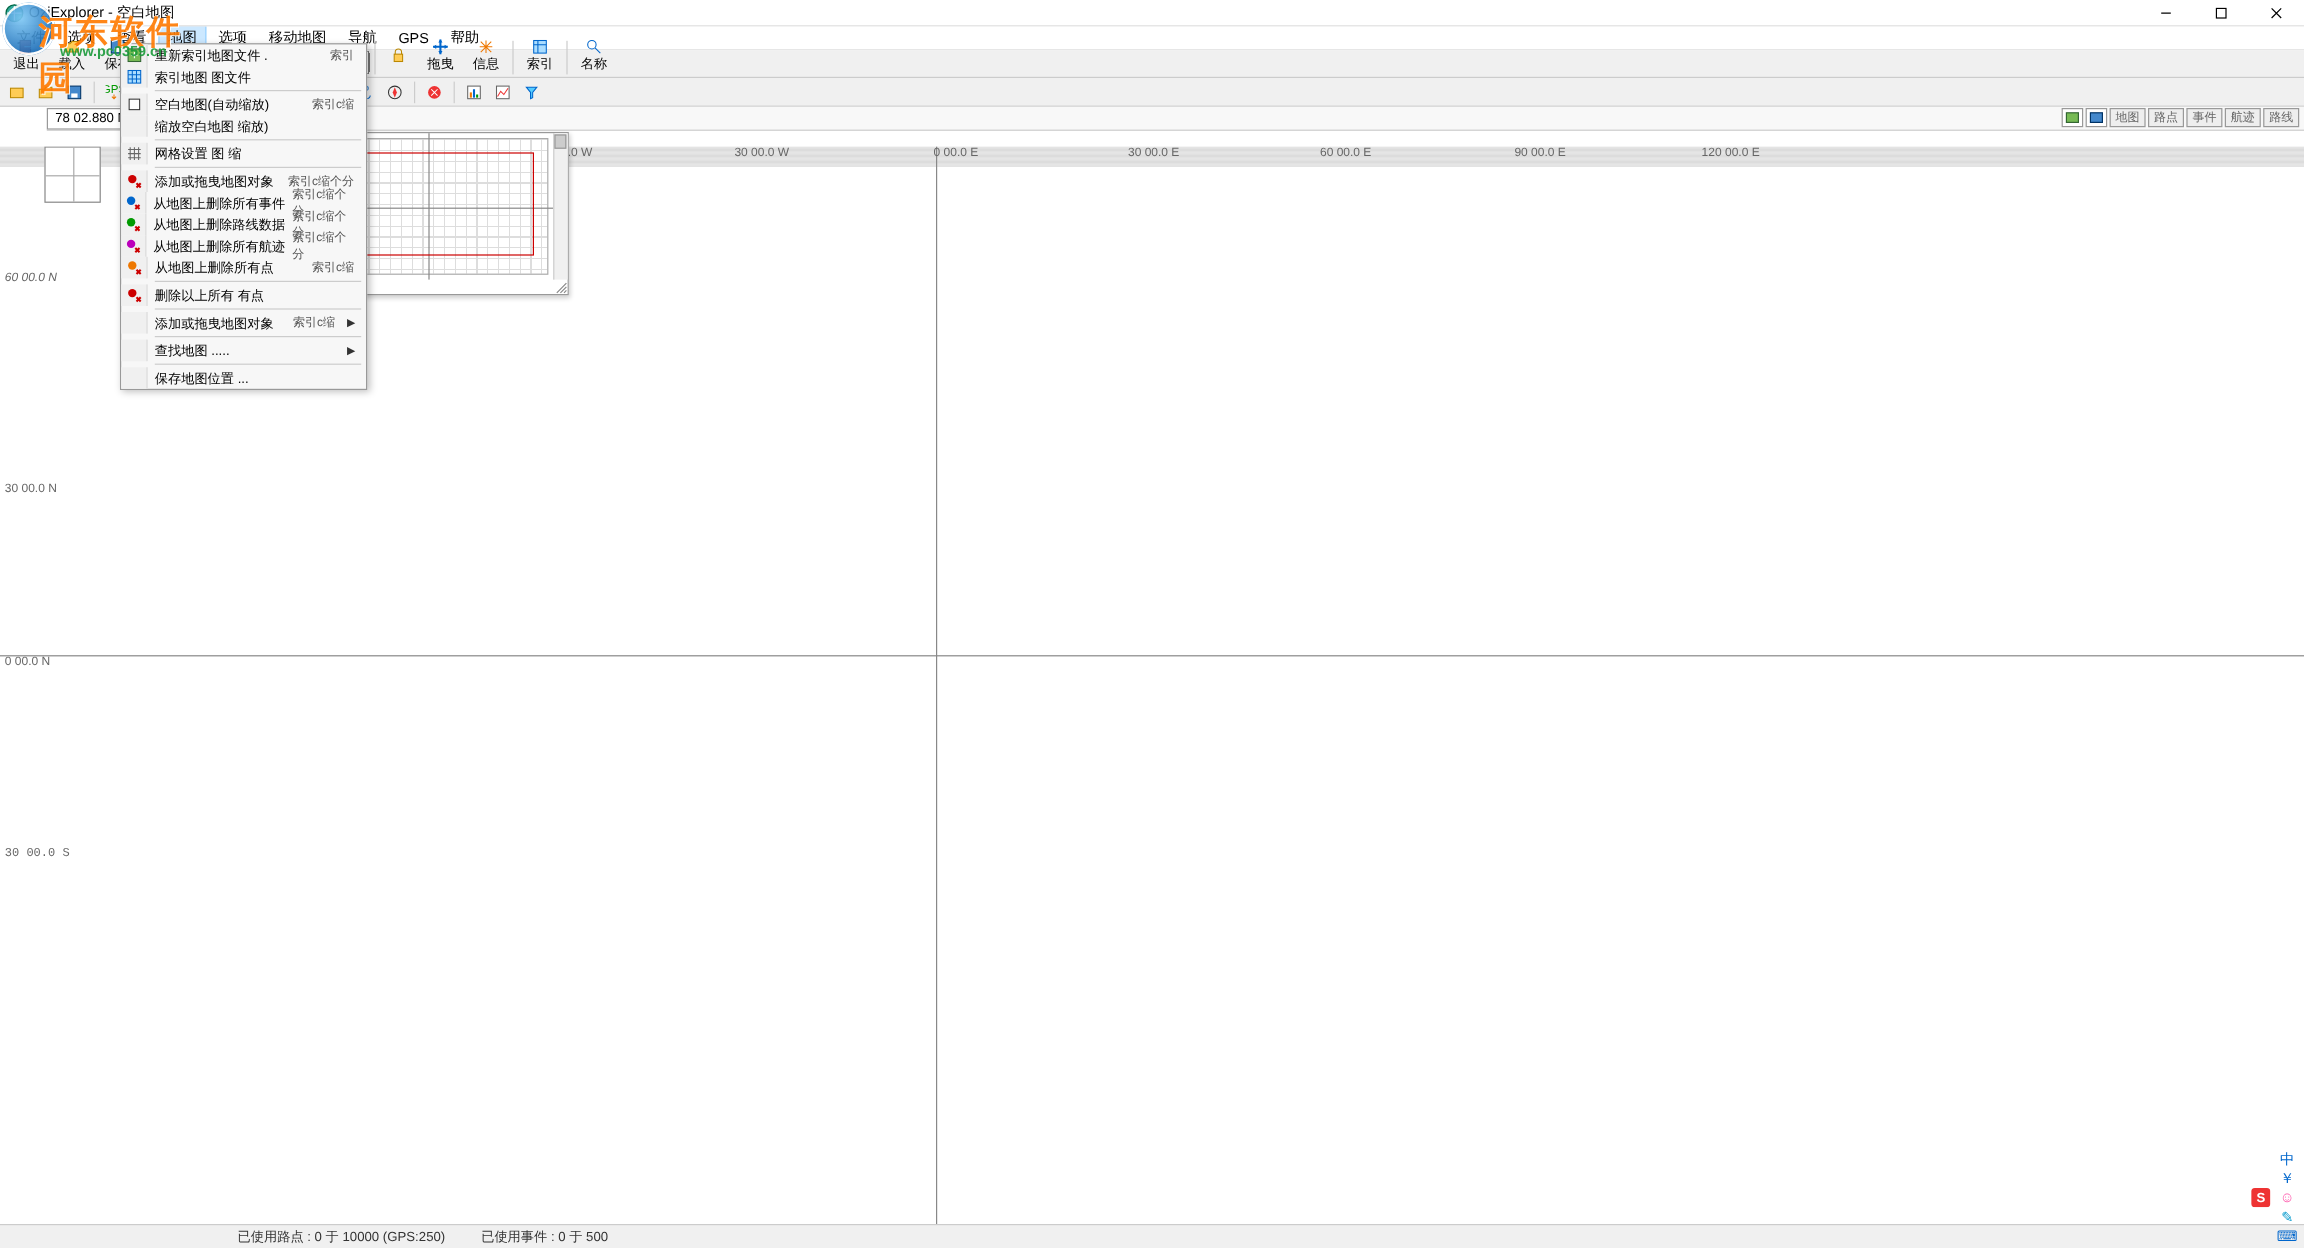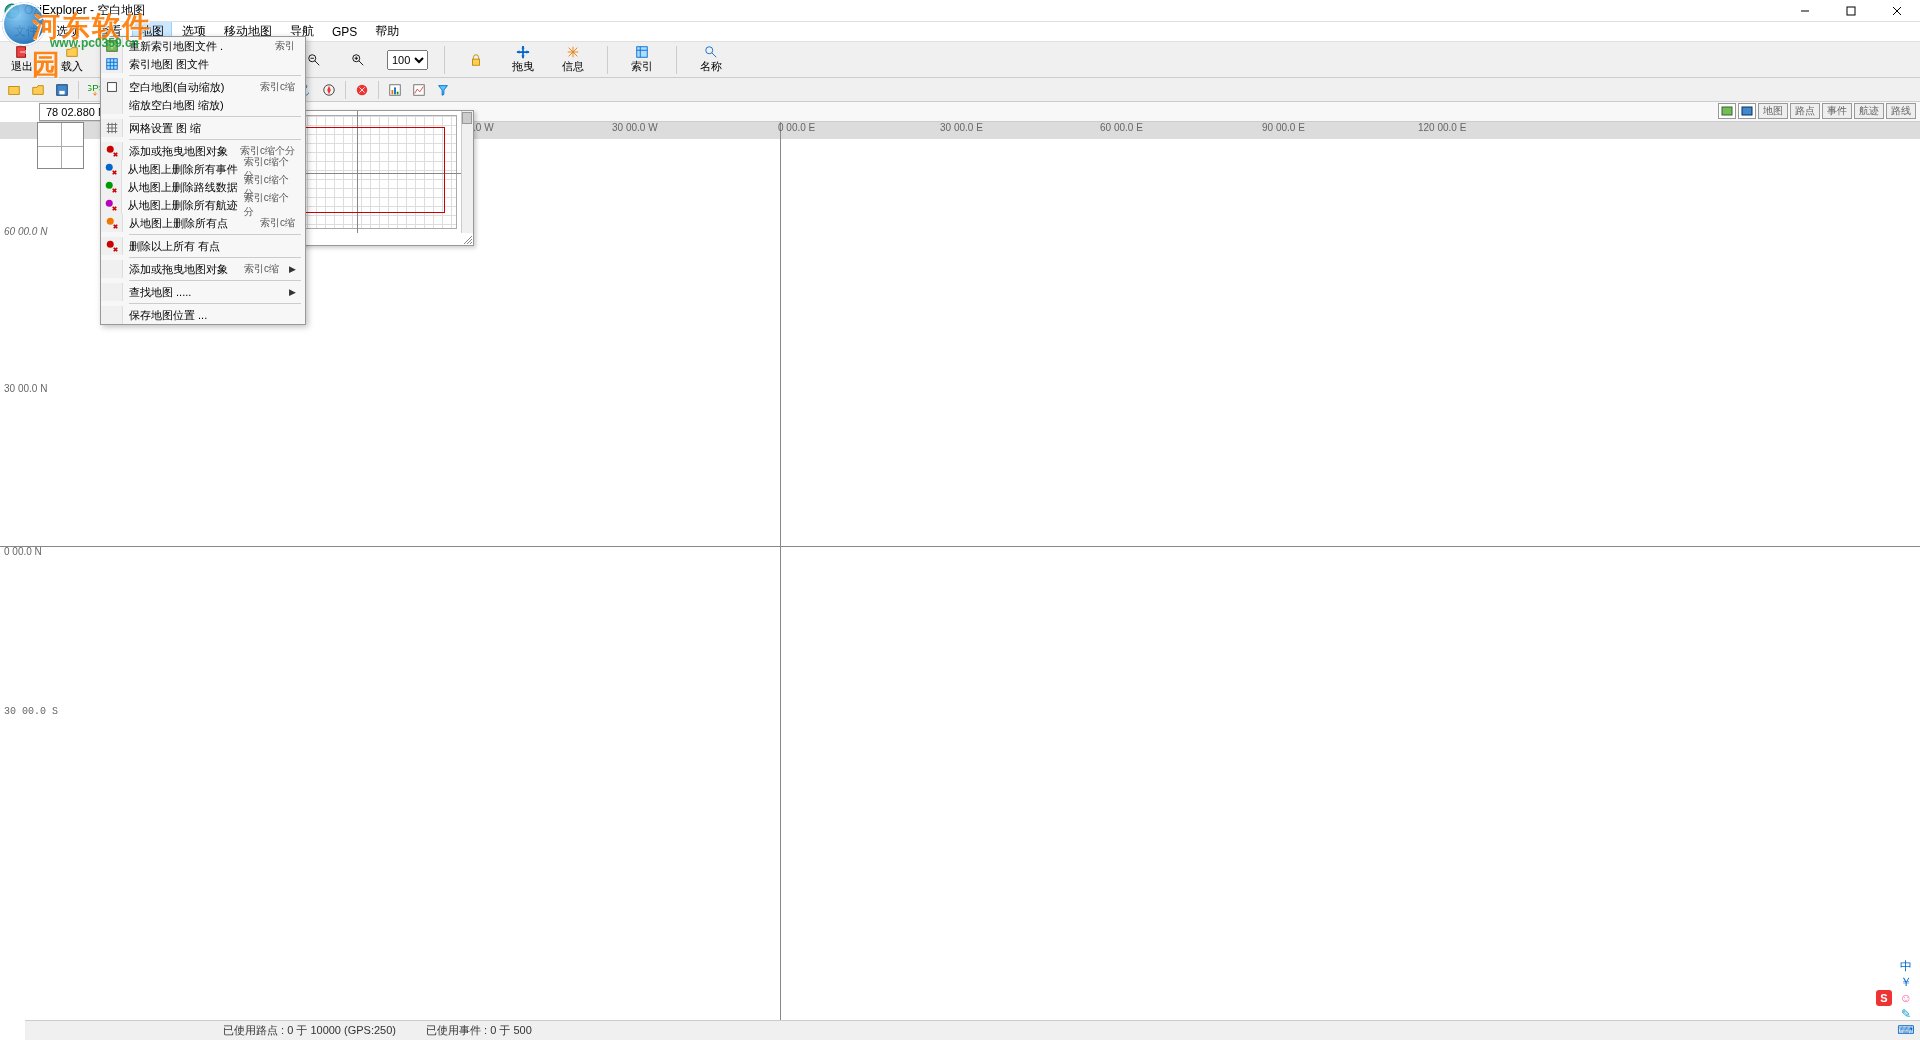--- a/index.html
+++ b/index.html
@@ -12,21 +12,21 @@
 .winbtns { position:absolute; right:0; top:0; display:flex; }
 .winbtn { width:46px; height:22px; display:flex; align-items:center; justify-content:center; }
 .winbtn svg { width:10px; height:10px; }
 
 
 .menubar { height:20px; background:#fff; display:flex; align-items:center; padding:0 6px; gap:2px; border-bottom:1px solid #e0e0e0;}
 .menuitem { padding:2px 8px; font-size:12px; color:#000; }
 .menuitem.active { background:#cce8ff; border:1px solid #99d1ff; padding:1px 7px;}
 
 
-.toolbar1 { height:36px; background:#f0f0f0; display:flex; align-items:center; padding:2px 4px; gap:14px; border-bottom:1px solid #ccc;}
+.toolbar1 { height:23px; background:#f0f0f0; display:flex; align-items:flex-end; padding:2px 4px; gap:2px; border-bottom:1px solid #ccc;}
 .tb1btn { display:flex; flex-direction:column; align-items:center; justify-content:center; padding:2px 6px; font-size:10px; color:#000; min-width:30px; height:32px; border:1px solid transparent; }
 .tb1btn .ico { width:16px; height:16px; display:flex; align-items:center; justify-content:center; }
 .tb1sep { width:1px; height:28px; background:#ccc; margin:0 2px; }
 .toolbar1 select { height:20px; font-size:11px; }
 
 
 .toolbar2 { height:24px; background:#f0f0f0; display:flex; align-items:center; padding:2px 4px; gap:4px; border-bottom:1px solid #ccc;}
 .tb2btn { width:20px; height:20px; display:flex; align-items:center; justify-content:center; border:1px solid transparent;}
 .tb2sep { width:1px; height:18px; background:#ccc; margin:0 2px; }
 
@@ -65,21 +65,21 @@
 
 .dropdown { position:absolute; left:100px; top:36px; width:206px; background:#f7f7f7; border:1px solid #999; box-shadow:2px 2px 6px rgba(0,0,0,.25); z-index:100;}
 .ddrow { display:flex; align-items:center; height:18px; padding:0 6px 0 0; gap:6px;}
 .ddicon { width:22px; height:18px; display:flex; align-items:center; justify-content:center; background:#f0f0f0; border-right:1px solid #ddd;}
 .ddtext { flex:1; font-size:11px; color:#000; white-space:nowrap;}
 .ddshort { font-size:10px; color:#555; margin-left:auto; padding-right:4px;}
 .ddarrow { font-size:9px; color:#333; padding-right:3px;}
 .ddsep { height:1px; background:#ccc; margin:2px 4px 2px 28px;}
 
 
-.statusbar { position:absolute; left:0; right:0; bottom:0; height:20px; background:#f0f0f0; border-top:1px solid #ccc; display:flex; align-items:center; padding:0 8px; font-size:11px; color:#333;margin-left:25px;}
+.statusbar { position:absolute; left:0; right:0; bottom:0; height:20px; background:#f0f0f0; border-top:1px solid #ccc; display:flex; align-items:center; padding:0 8px; font-size:11px; color:#333;}
 .statusbar .seg { margin-right:30px; }
 
 
 .watermark { position:absolute; left:2px; top:2px; width:160px; height:44px; pointer-events:none; opacity:.9; z-index:200;}
 .watermark .wmcircle { position:absolute; left:0; top:0; width:44px; height:44px; border-radius:50%;
   background:radial-gradient(circle at 35% 30%, #7ec8f5, #1a6db8 70%); box-shadow:0 0 0 2px #fff inset;}
 .watermark .wmtext { position:absolute; left:30px; top:6px; font-size:28px; font-weight:bold; color:#ff7a00; text-shadow:1px 1px 0 #fff; letter-spacing:2px;}
 .watermark .wmurl { position:absolute; left:48px; top:34px; font-size:12px; color:#1a9a3a; font-weight:bold;}
 
 
@@ -435,21 +435,21 @@
     <div class="axis h" style="top: 424px;"></div>
     <div class="axis v" style="left: 780px;"></div>
     <span class="maplabel" style="left: 448px; top: 0px;">60 00.0 W</span>
     <span class="maplabel" style="left: 612px; top: 0px;">30 00.0 W</span>
     <span class="maplabel" style="left: 778px; top: 0px;">0 00.0 E</span>
     <span class="maplabel" style="left: 940px; top: 0px;">30 00.0 E</span>
     <span class="maplabel" style="left: 1100px; top: 0px;">60 00.0 E</span>
     <span class="maplabel" style="left: 1262px; top: 0px;">90 00.0 E</span>
     <span class="maplabel" style="left: 1418px; top: 0px;">120 00.0 E</span>
     <span class="maplabel" style="left: 4px; top: 104px; font-style: italic;">60 00.0 N</span>
-    <span class="maplabel" style="left: 4px; top: 261px;">30 00.0 N</span>
+    <span class="maplabel" style="left: 4px; top: 280px;">30 00.0 N</span>
     <span class="maplabel" style="left: 4px; top: 424px;">0 00.0 N</span>
     <span class="maplabel" style="left: 4px; top: 584px; font-family: Liberation Mono, monospace;">30 00.0 S</span>
   </div>
 
 <div class="overview">
   <div class="ovgrid"></div>
   <div class="ovaxh"></div>
     <div class="ovaxv"></div>
   <div class="ovrect"></div>
   <div class="scrolltrack">

